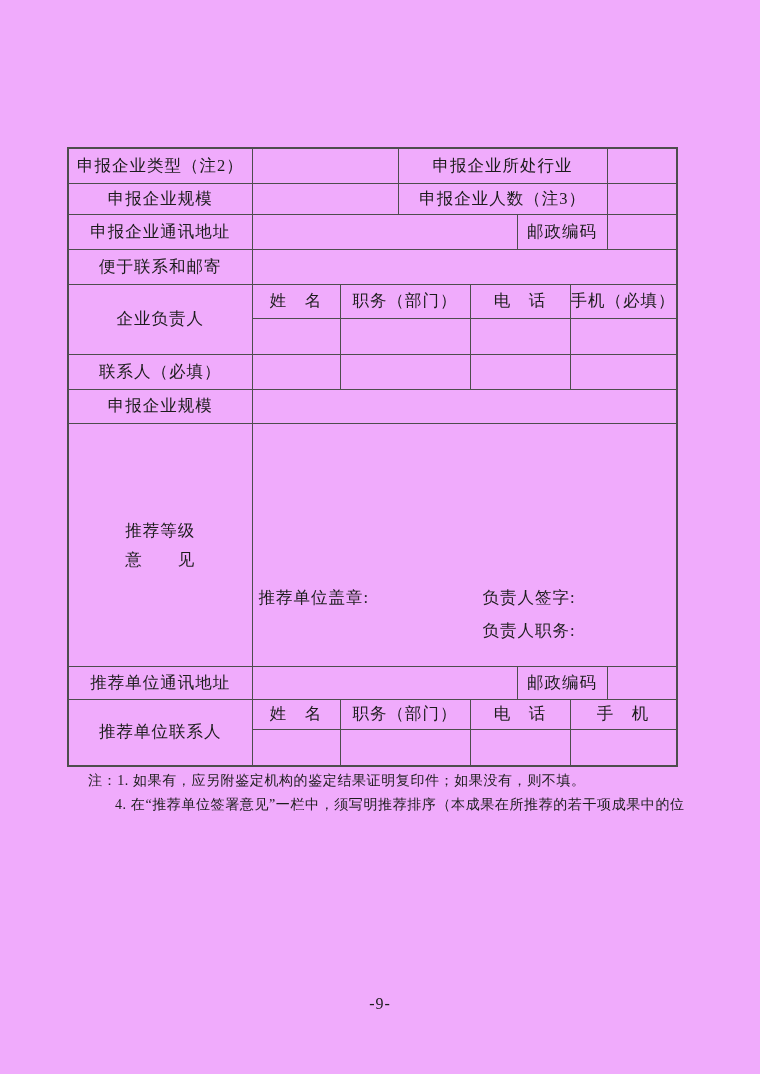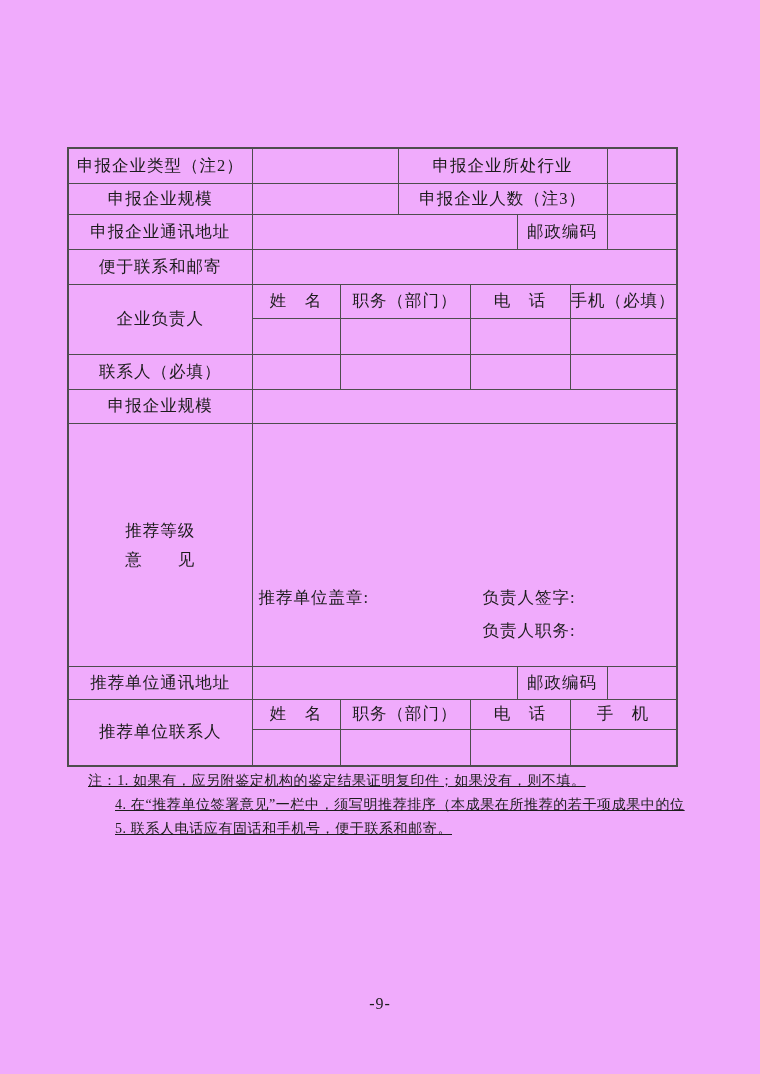--- a/index.html
+++ b/index.html
@@ -25,21 +25,20 @@
   td.opinion-label-cell div{line-height:29px;}
   td.opinion-cell{position:relative;}
   td.opinion-cell span{position:absolute;white-space:nowrap;}
   td.opinion-cell .seal{left:6px;top:163px;text-align:right;}
   td.opinion-cell .sign{left:230px;top:163px;}
   td.opinion-cell .jobtitle{left:230px;top:196px;}
   .notes{
     position:absolute;left:88px;top:769px;width:600px;
     font-size:14px;letter-spacing:0.6px;line-height:24.2px;
     white-space:nowrap;
-    text-decoration:underline;
   }
   .note-indent{padding-left:27px;}
   .note-wrap{padding-left:17px;}
   .pagenum{
     position:absolute;top:995px;left:0;width:100%;
     text-align:center;font-size:16px;letter-spacing:1px;
   }
 </style>
 </head>
 <body>
@@ -145,18 +144,17 @@
       <td colspan="2"></td>
       <td colspan="2"></td>
       <td colspan="2"></td>
     </tr>
   </tbody>
     </table>
 
   <div class="notes">
     <div class="note-line">注：1. 如果有，应另附鉴定机构的鉴定结果证明复印件；如果没有，则不填。</div>
     <div class="note-line note-indent">4. 在“推荐单位签署意见”一栏中，须写明推荐排序（本成果在所推荐的若干项成果中的位</div>
-    <div class="note-line note-indent">5. 联系人电话应有固话和手机号，便于联系和邮寄。</div>
   </div>
 
   <div class="pagenum">-9-</div>
 
 </div>
 
 </body></html>

